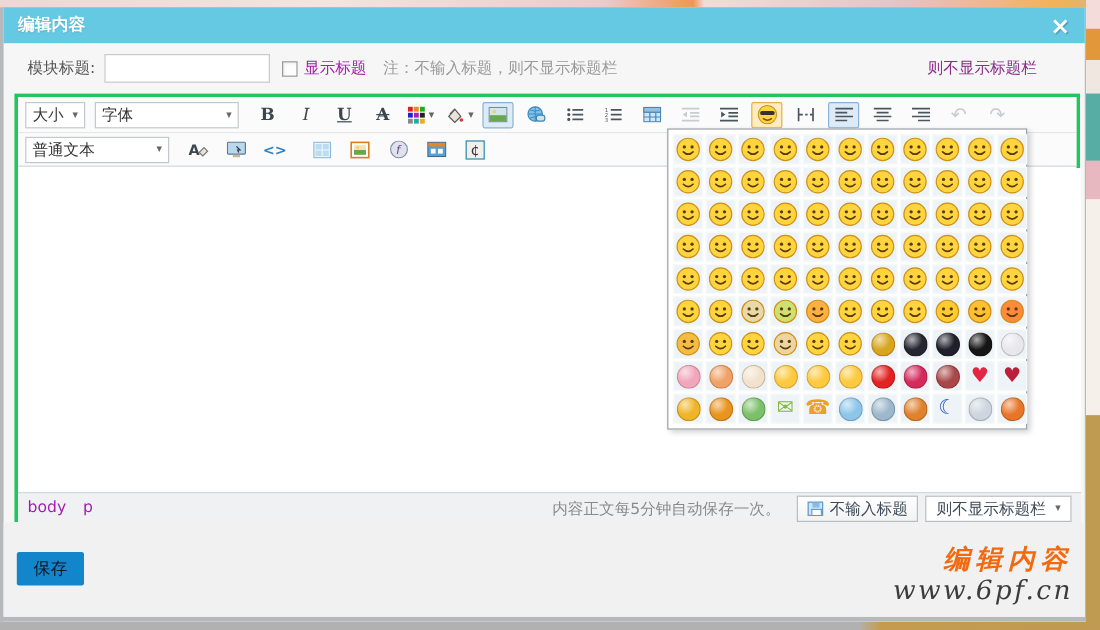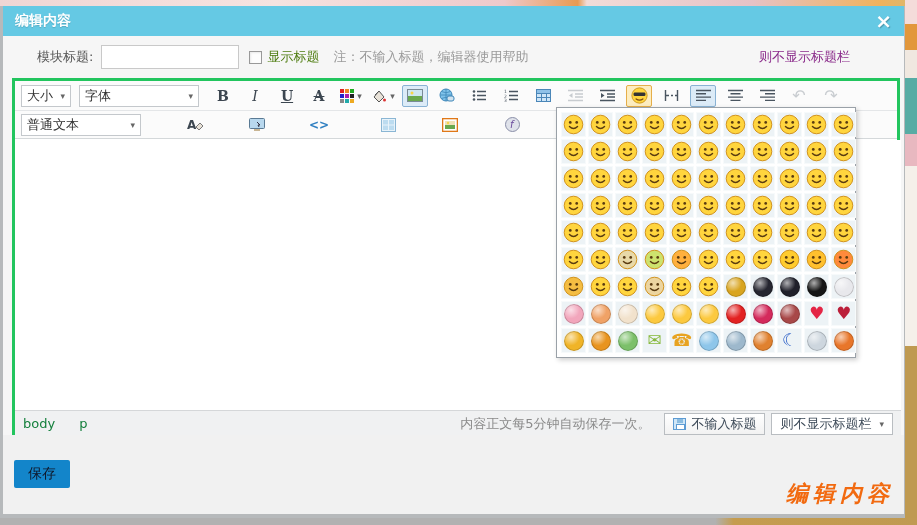--- a/index.html
+++ b/index.html
@@ -19,36 +19,36 @@
   .dialog { position:absolute; left:0; top:6px; width:905px; height:512px;
     background:#f6f6f6; border-left:3px solid #b6b9bb; border-right:1px solid #b6b9bb;
     border-bottom:4px solid #b6b9bb; }
   .titlebar { height:30px; background:#65c9e4; display:flex; align-items:center;
     justify-content:space-between; padding:0 12px; }
   .titlebar .ttl { color:#fff; font-weight:bold; font-size:14px; text-shadow:0 1px 1px rgba(0,0,0,.15); }
   .close-x { color:#fff; font-size:20px; font-weight:bold; line-height:1; cursor:pointer;
     text-shadow:1px 1px 1px rgba(0,0,0,.25); }
 
   
-  .headrow { height:42px; display:flex; align-items:center; padding:0 26px; }
+  .headrow { height:42px; display:flex; align-items:center; padding:0 12px; }
   .headrow .lbl { color:#555; font-size:13px; margin-left:8px; }
   .headrow input { width:138px; height:24px; border:1px solid #c9c9c9; background:#fff;
     margin-left:8px; padding:0 4px; font:inherit; }
   .cbx { width:13px; height:13px; border:1px solid #999; background:#fdfdfd; margin-left:10px;
     box-shadow:inset 1px 1px 2px rgba(0,0,0,.08); }
-  .cbx-lbl { color:#4d7c0f; font-size:13px; margin-left:5px; }
+  .cbx-lbl { color:#a21caf; font-size:13px; margin-left:5px; }
   .note { color:#9a9a9a; font-size:13px; margin-left:14px; }
   .help-link { margin-left:auto; margin-right:28px; color:#8a2a8a; font-size:13px; cursor:pointer; }
 
   
   .editor { position:absolute; left:9px; top:72px; width:888px; height:361px;
     border:3px solid #22c55e; background:#fff; }
   .toolbar { display:flex; align-items:center; background:#fbfbfb; padding:0 6px; }
   .tb1 { height:30px; border-bottom:1px solid #e4e6e8; }
-  .tb2 { height:28px; border-bottom:1px solid #d4d8da;gap:30px; }
+  .tb2 { height:28px; border-bottom:1px solid #d4d8da; }
   .dd { height:22px; border:1px solid #c4c8cc; background:#fff; display:flex; align-items:center;
     justify-content:space-between; padding:0 5px; margin-right:8px; font-size:13px; color:#333; cursor:pointer; }
   .dd .car { color:#666; font-size:9px; margin-left:6px; }
   .dd-size { width:50px; }
   .dd-font { width:120px; }
   .dd-para { width:120px; }
   .tb-btn { min-width:26px; height:22px; display:flex; align-items:center; justify-content:center;
     margin:0 3px; cursor:pointer; border:1px solid transparent; border-radius:2px; color:#3c4650; }
   .tb-btn.sel { background:#dcebf7; border-color:#89b2d4; }
   .tb-btn.sel-o { background:#fdedc0; border-color:#e5ae4a; }
@@ -61,21 +61,21 @@
   .car2 { color:#666; font-size:9px; margin-left:3px; }
   .glyph-blue { color:#2f7fc1; font-weight:bold; }
   .undo-g { font-size:16px; }
   svg.ic { display:block; }
 
   .canvas { position:absolute; left:0; top:59px; width:886px; height:276px; background:#fff; }
 
   
   .statusbar { position:absolute; left:0; bottom:0; width:886px; height:26px; background:#f0f1f2;
     border-top:1px solid #d5d7d9; display:flex; align-items:center; padding:0 8px; }
-  .path { color:#15803d; font-size:13px; display:flex; gap:24px; }
+  .path { color:#a21caf; font-size:13px; display:flex; gap:14px; }
   .autosave { margin-left:auto; color:#8a8a8a; font-size:13px; }
   .btn-w { height:22px; background:linear-gradient(#fff,#f2f2f2); border:1px solid #b9bdc1;
     display:flex; align-items:center; padding:0 8px; margin-left:14px; cursor:pointer;
     color:#3d4a58; font-size:13px; }
   .floppy { width:13px; height:12px; border:1px solid #5d9bd3; background:#cfe6f7; position:relative; margin-right:5px; }
   .floppy:before { content:""; position:absolute; left:3px; top:0; width:6px; height:4px; background:#8abbe0; }
   .floppy:after { content:""; position:absolute; left:2px; bottom:0; width:7px; height:4px; background:#fff; border:1px solid #5d9bd3; border-bottom:none;}
   .btn-hist { margin-left:6px; background:#fff; }
   .btn-hist .car { font-size:9px; color:#666; margin-left:8px; }
 
@@ -119,21 +119,21 @@
     <div class="titlebar">
       <span class="ttl">编辑内容</span>
       <span class="close-x">×</span>
     </div>
 
     <div class="headrow">
       <span class="lbl">模块标题:</span>
       <input value="" style="">
       <span class="cbx"></span>
       <span class="cbx-lbl">显示标题</span>
-      <span class="note">注：不输入标题，编辑器使用帮助</span>
+      <span class="note">注：不输入标题，则不显示标题栏</span>
       <span class="help-link">则不显示标题栏</span>
     </div>
 
     <div class="editor">
 
       <div class="toolbar tb1">
         <div class="dd dd-size">
           <span>大小</span>
           <span class="car">▾</span>
         </div>
@@ -333,20 +333,21 @@
           <span>则不显示标题栏</span>
           <span class="car">▾</span>
         </span>
       </div>
     </div>
 
     <div class="footer">
       <div class="save-btn">保存</div>
       <div class="watermark">
         <div class="wm1">编辑内容</div>
+        <div class="wm2">www.6pf.cn</div>
       </div>
     </div>
   </div>
 
   <div class="emoji-panel">
     <div class="emoji-grid">
         <div class="emo">
           <svg width="21" height="21" viewBox="0 0 26 26">
             <circle cx="13" cy="13" r="11.5" fill="#ffd53e" stroke="#cf9018" stroke-width="1.2"></circle>
             <circle cx="9" cy="10.5" r="1.7" fill="#5a3b10"></circle>

